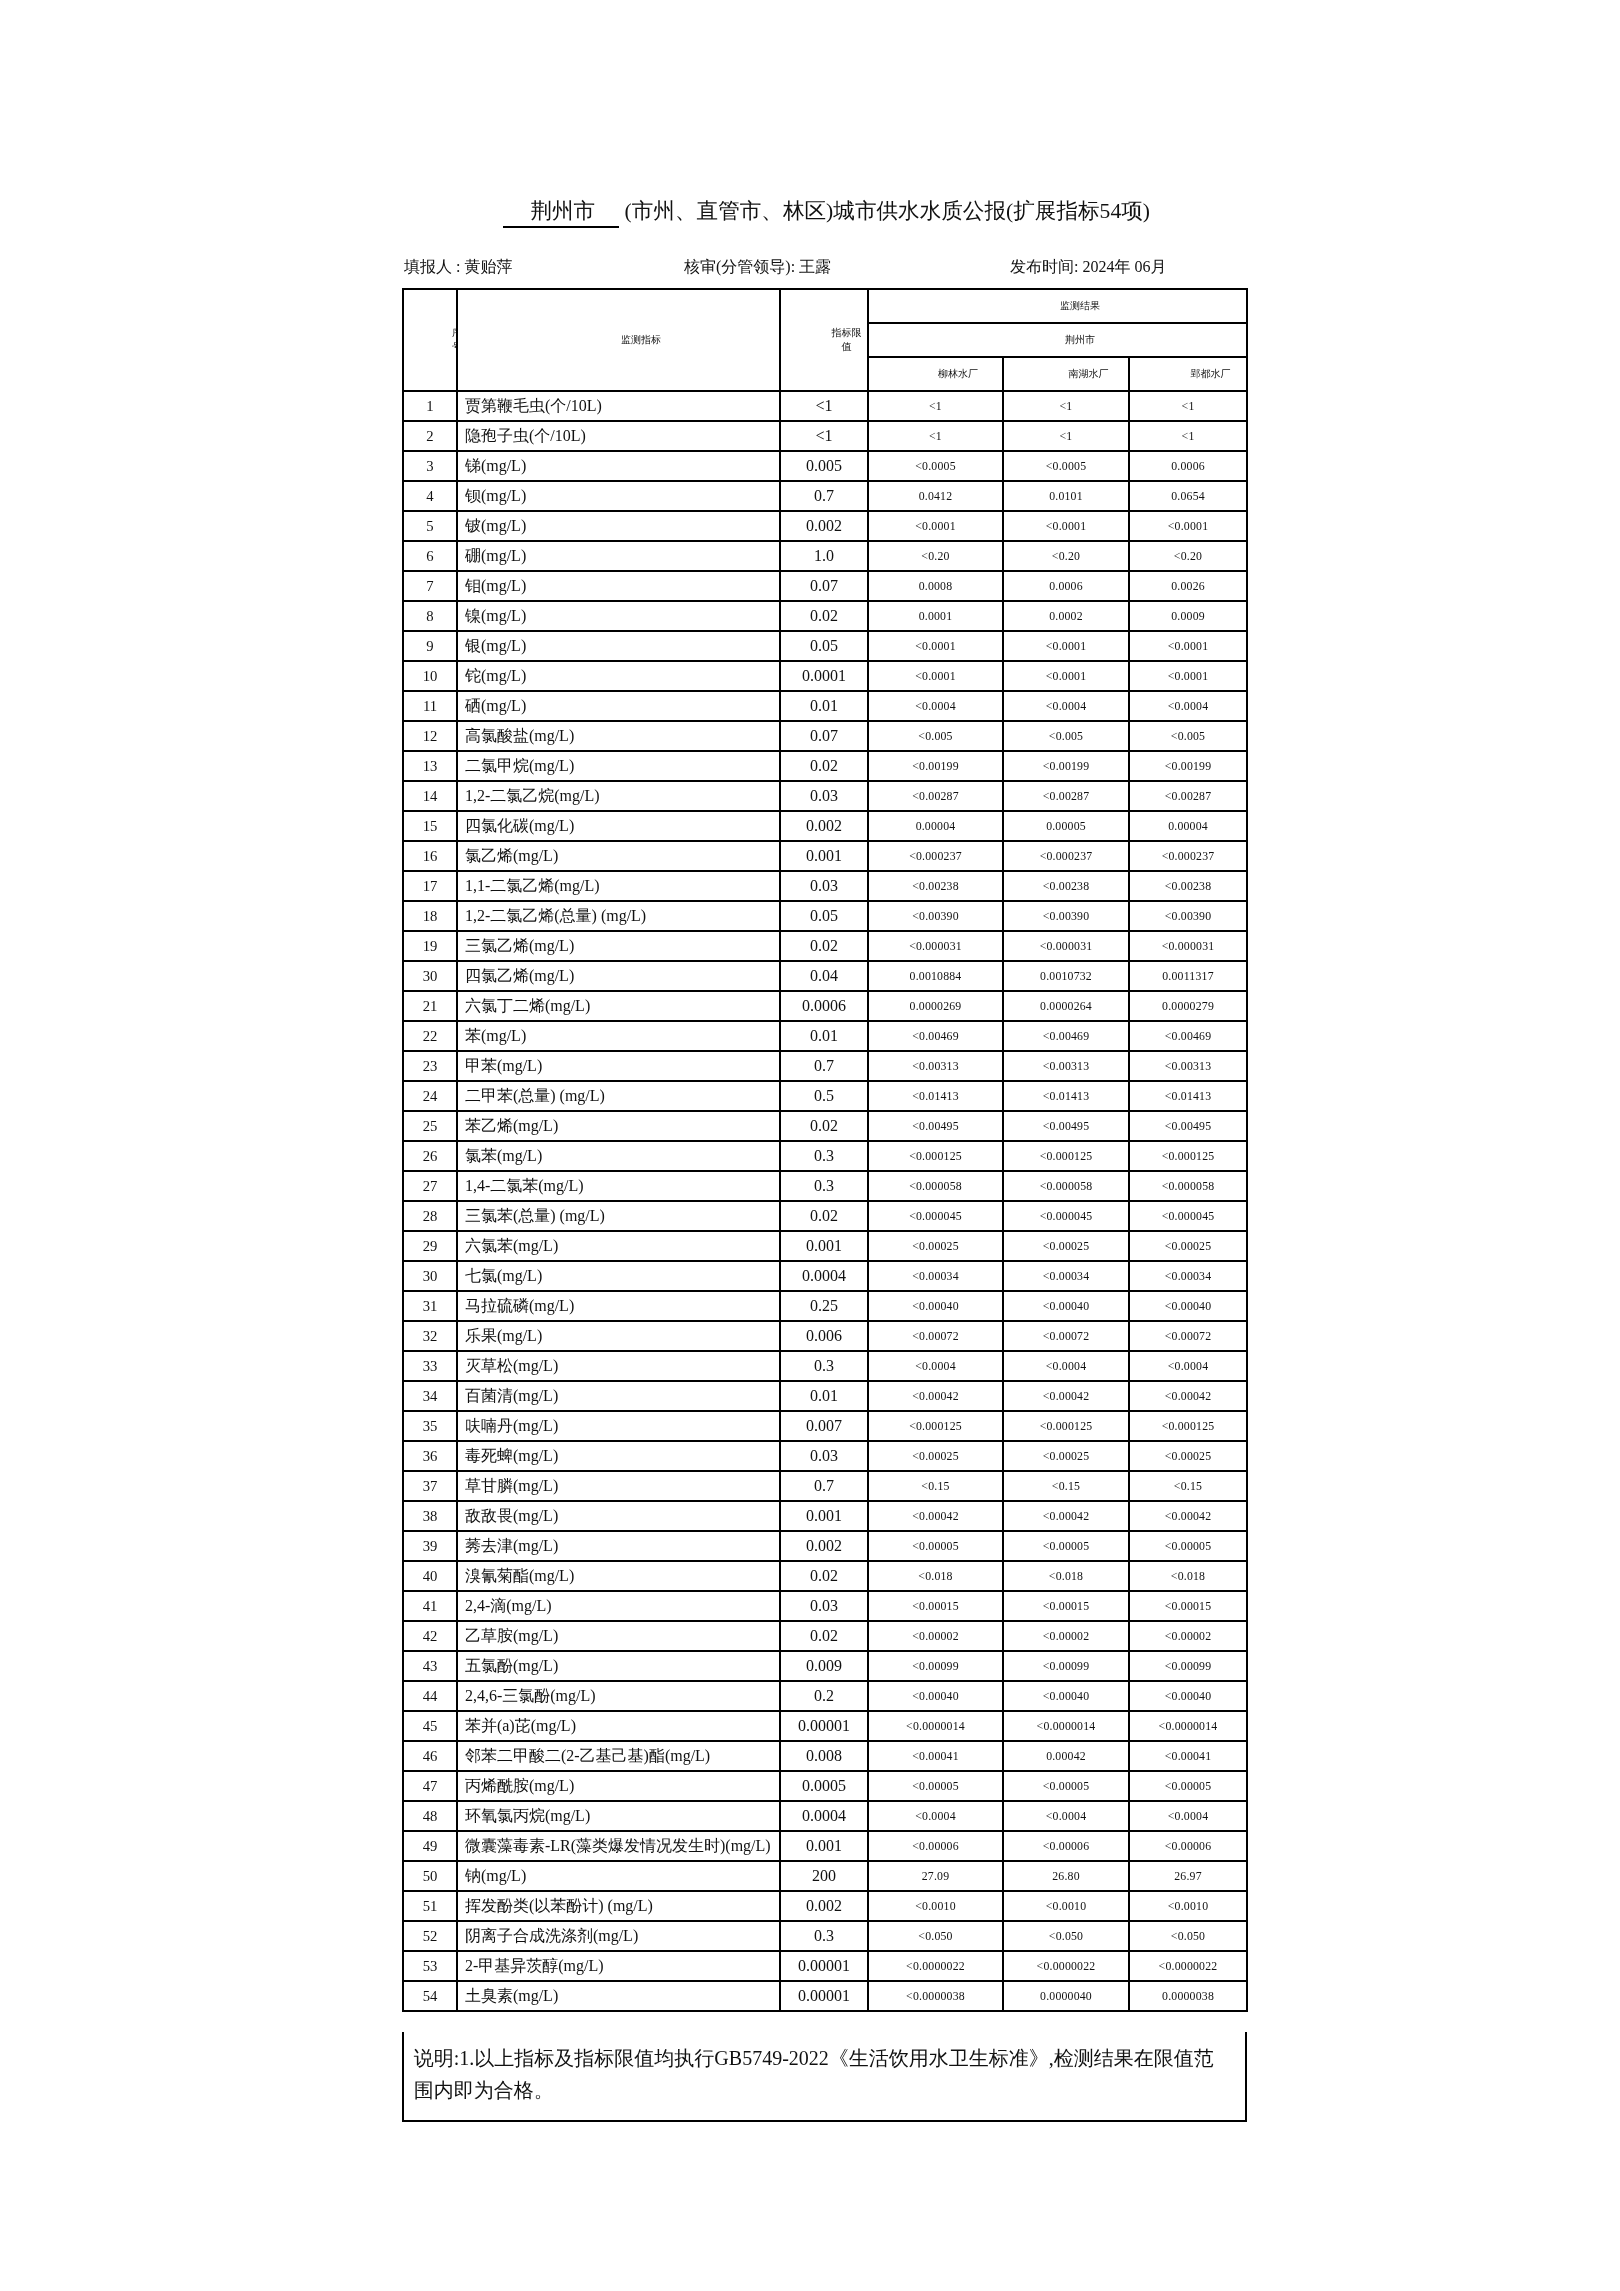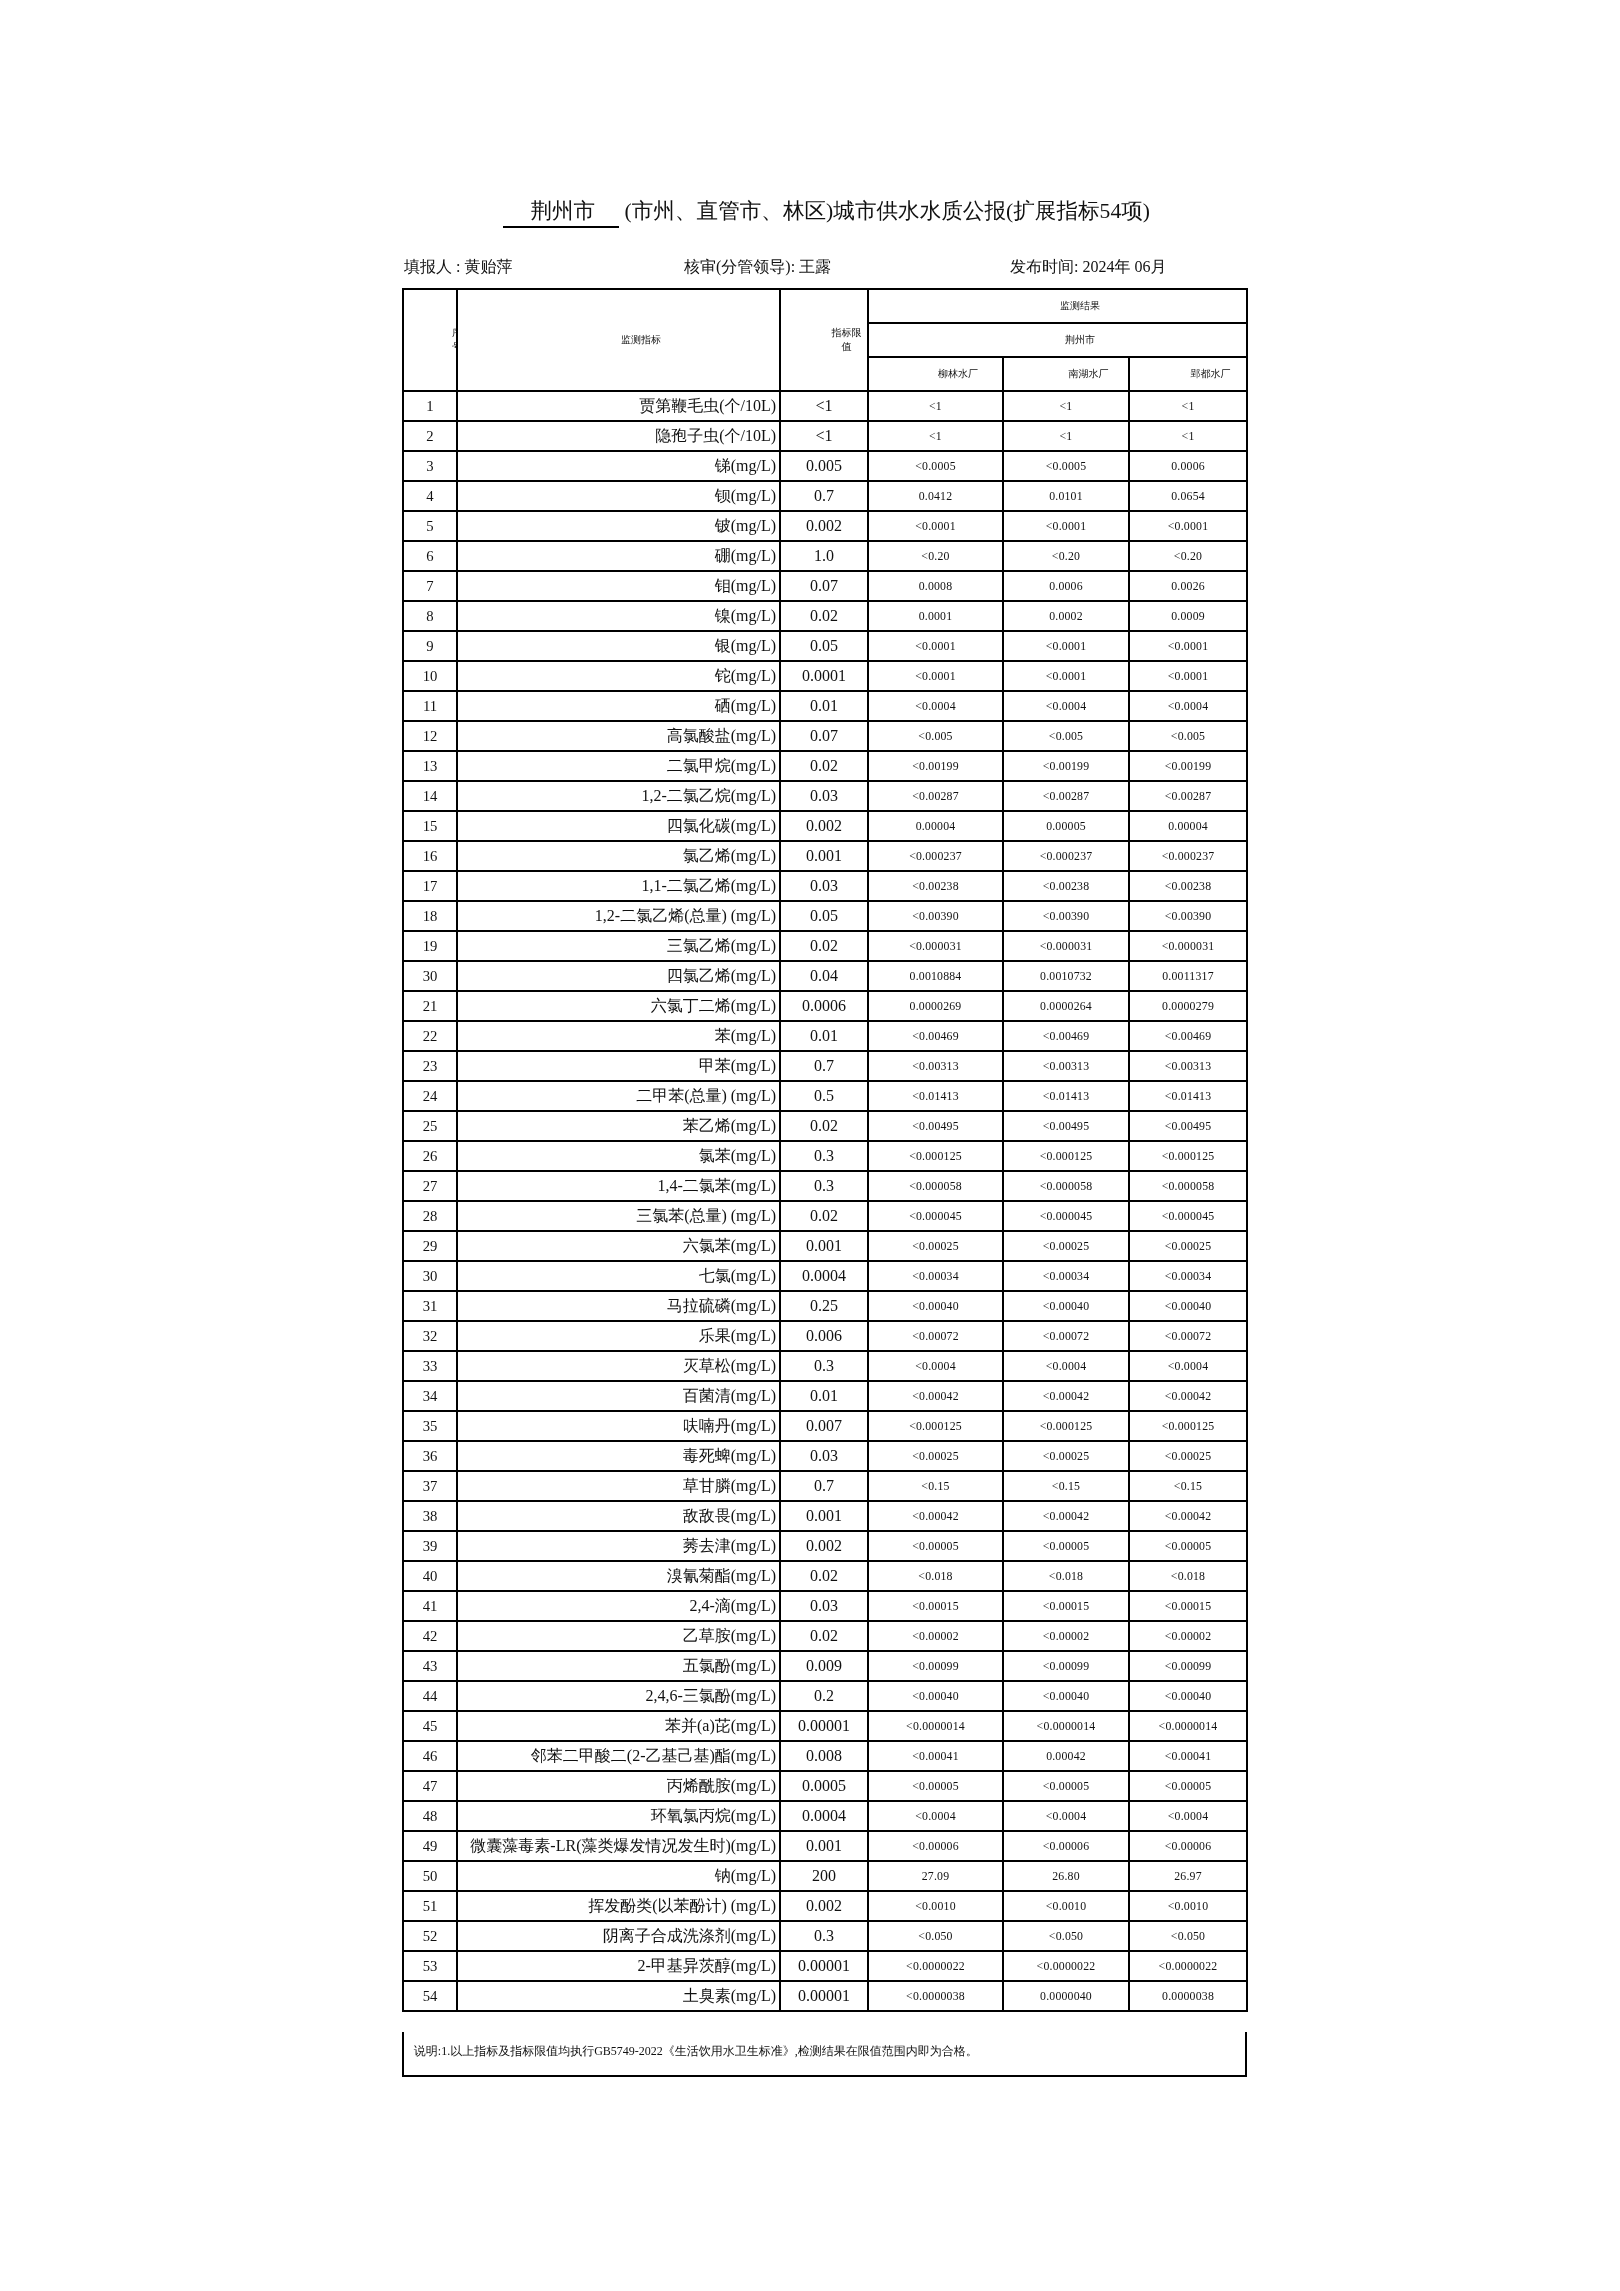--- a/index.html
+++ b/index.html
@@ -35,29 +35,29 @@
   .wq-table th,.wq-table td{
     border:2px solid #000;
     padding:0 2.9px;
     text-align:center;
     vertical-align:middle;
     overflow:hidden;
   }
   .wq-table th{font-size:10px;font-weight:normal;height:32px;padding-left:48px;}
   .wq-table td{height:28px;}
   td.c-seq{font-size:14.7px;}
-  td.c-name{text-align:right;padding-left:6.9px;font-size:16px;line-height:1.32;}
+  td.c-name{text-align:left;padding-left:6.9px;font-size:16px;line-height:1.32;}
   td.c-limit{font-size:16px;}
   td.c-val{font-size:11.8px;letter-spacing:0.2px;}
   .notes-box{
     position:absolute;top:1765px;left:0;
     width:845px;box-sizing:border-box;
     border:2px solid #000;border-top:none;
     padding:9.8px 11.8px 13.7px 9.8px;
-    font-size:12px;line-height:1.62;
+    font-size:20px;line-height:1.62;
   }
   .notes-box p{margin:0;}
   .note-indent{text-indent:3.2em;}
 </style>
 </head>
 <body>
 
 <div class="page">
   <div class="content">
 

